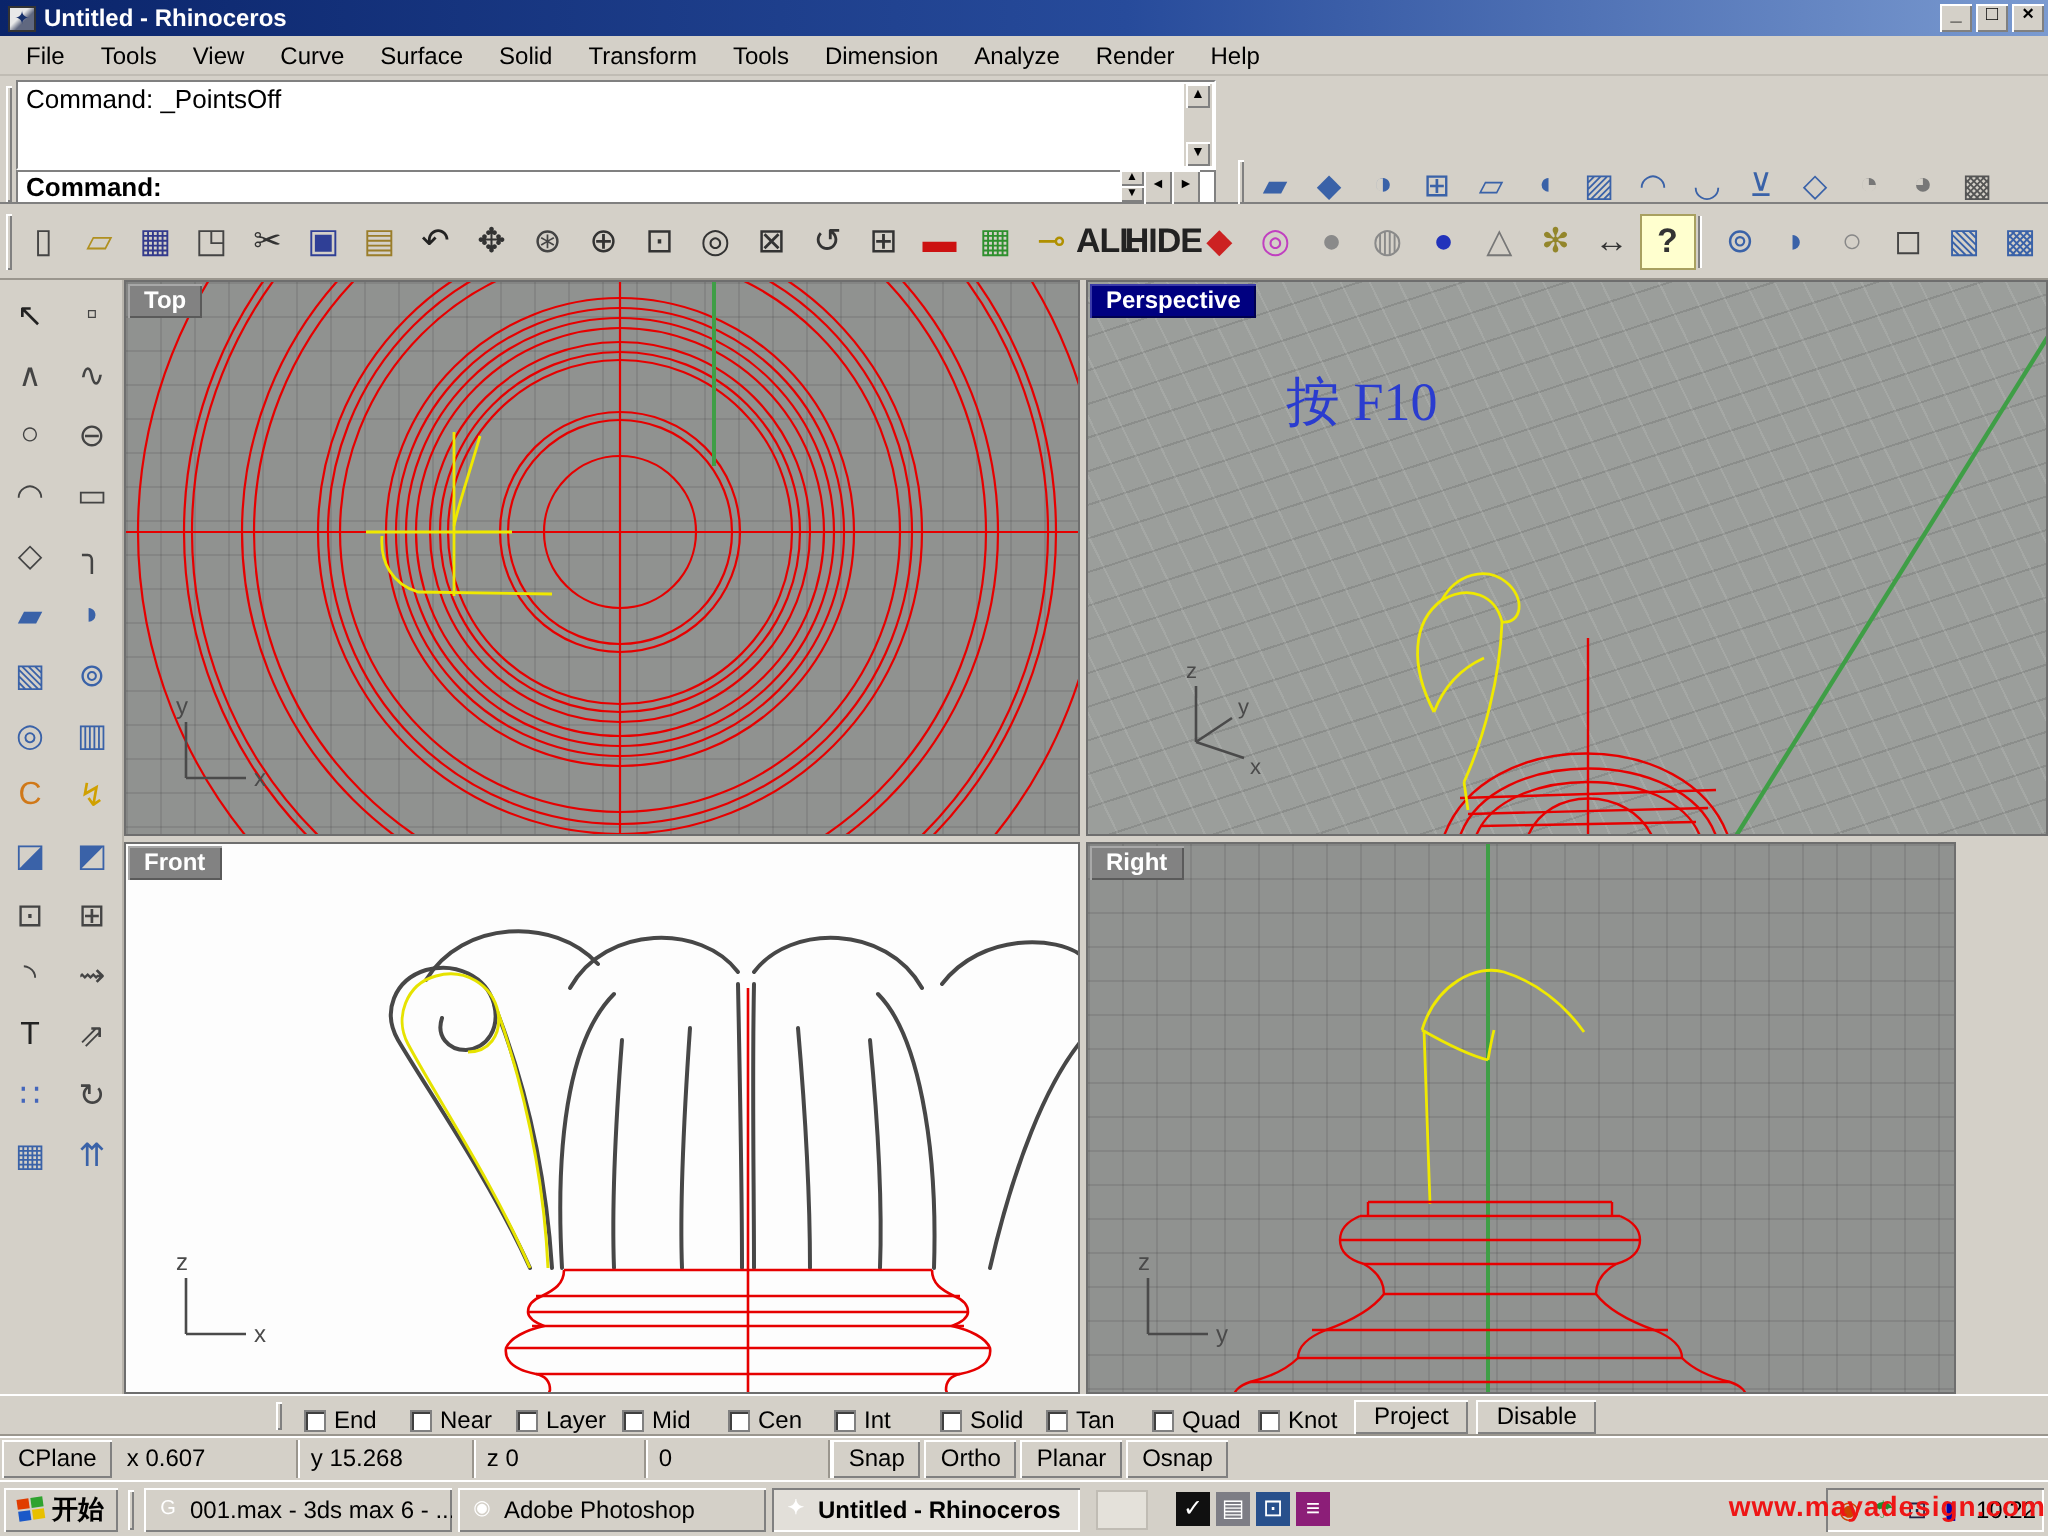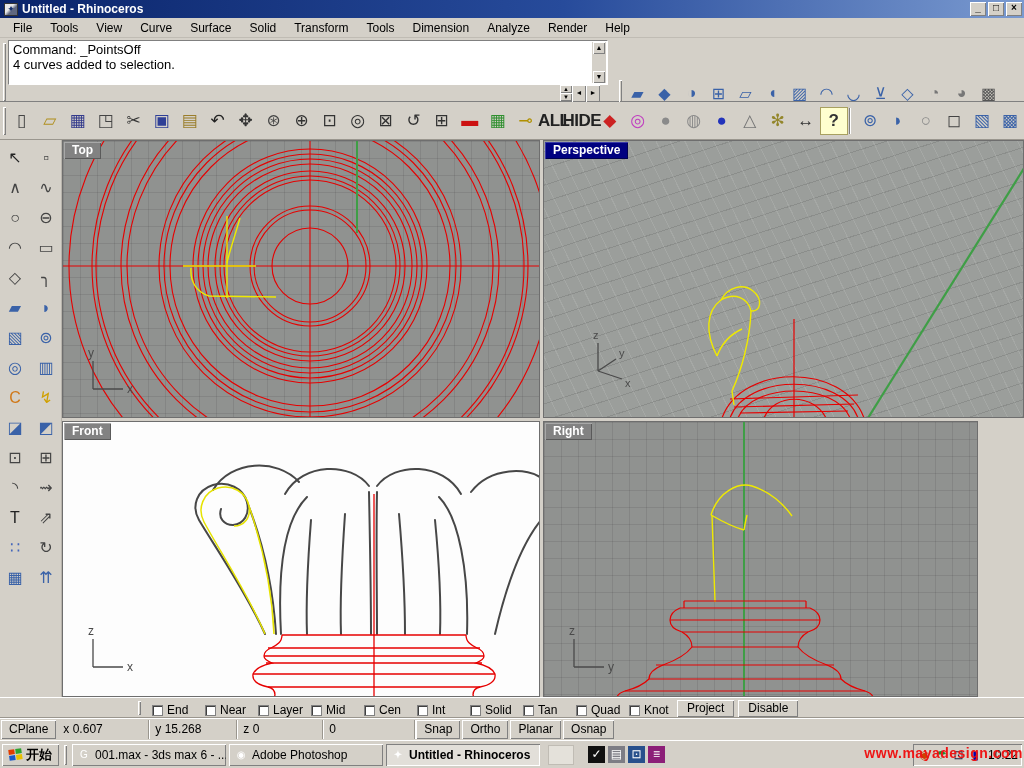--- a/index.html
+++ b/index.html
@@ -148,26 +148,26 @@
     <span class="menu-item" data-name="menu-dimension">Dimension</span>
     <span class="menu-item" data-name="menu-analyze">Analyze</span>
     <span class="menu-item" data-name="menu-render">Render</span>
     <span class="menu-item" data-name="menu-help">Help</span>
   </div>
 
 <div id="cmdband" data-name="command-area">
   <div id="cmdgrip" class="grip" data-name="command-grip"></div>
   <div id="cmdhistory" data-name="command-history">
     <div data-name="command-history-line">Command: _PointsOff</div>
-    <div data-name="command-history-line">4 curves added to selection.</div>
     <div id="cmdscroll" data-name="command-scrollbar">
       <div class="sb raised-thin" style="top:0" data-name="scroll-up-icon">▲</div>
       <div class="sb raised-thin" style="bottom:0" data-name="scroll-down-icon">▼</div>
     </div>
   </div>
+  <div id="cmdprompt" data-name="command-input">Command:</div>
   <div id="cmdnav" data-name="command-nav">
     <div class="spin" data-name="command-spinner">
       <div class="raised-thin">▲</div>
         <div class="raised-thin">▼</div>
     </div>
     <div class="nav raised-thin" data-name="nav-left-icon">◄</div>
     <div class="nav raised-thin" data-name="nav-right-icon">►</div>
   </div>
   <div id="surfacebar" data-name="surface-toolbar">
     <div class="grip" data-name="toolbar-grip"></div>
@@ -304,20 +304,21 @@
       <path d="M30,248 L30,220 M30,248 L60,248"></path>
     </g>
     <text x="25" y="216" font-size="12" fill="#4a4a4a" data-name="axis-label">y</text>
     <text x="64" y="252" font-size="12" fill="#4a4a4a" data-name="axis-label">x</text>
   </svg>
 </div>
 
 <div id="vp-persp" class="vp" data-name="viewport-perspective">
   <div class="vp-label active" data-name="viewport-perspective-label">Perspective</div>
   <div id="persp-note" data-name="tutorial-annotation">
+    <div class="l1" data-name="annotation-line">按 F10</div>
   </div>
   <svg width="481" height="278" viewBox="0 0 481 278" data-name="perspective-viewport-curves">
     <line x1="497" y1="0" x2="324" y2="277" stroke="#3f9e46" stroke-width="2.2"></line>
     <g stroke="#e60000" fill="none" stroke-width="1.2">
       <path d="M178,277 C198,222 300,222 320,277"></path>
       <path d="M186,277 C202,232 298,232 314,277"></path>
       <path d="M194,277 C208,241 292,241 306,277"></path>
       <path d="M220,277 C230,252 270,252 282,277"></path>
       <path d="M186,258 L314,254"></path>
         <path d="M190,266 L310,263"></path>

